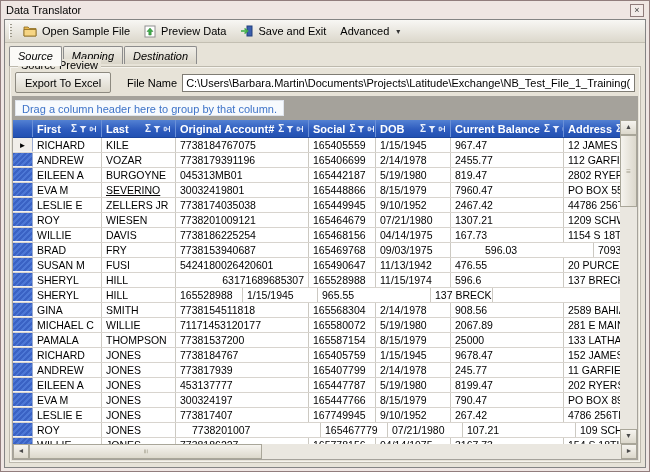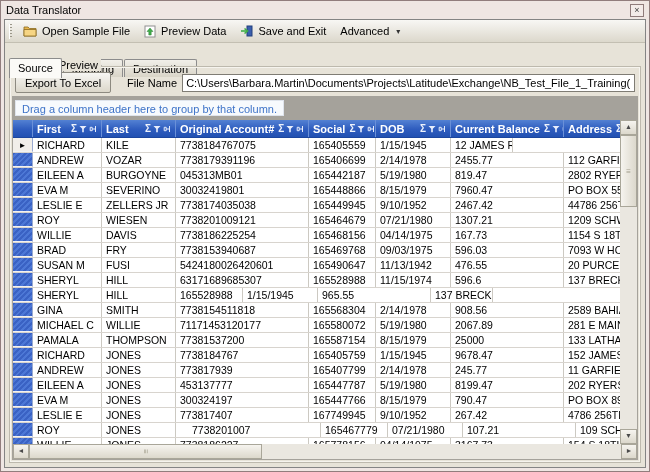--- a/index.html
+++ b/index.html
@@ -24,21 +24,21 @@
              background: linear-gradient(#f8f7f4, #dcd8cc); border-bottom: 1px solid #c3bfb2;
              display: flex; align-items: center; padding-left: 3px; }
   .tb-grip { width: 3px; height: 15px; margin: 0 4px 0 1px;
              background: repeating-linear-gradient(#9b9789 0 1px, transparent 1px 3px);
              border-left: 1px solid #fff; }
   .tb-btn { display: flex; align-items: center; gap: 5px; padding: 2px 7px; font-size: 11px;
             background: transparent; border: none; color: #000; font-family: inherit; }
   .caret { font-size: 8px; margin-left: 2px; color: #333; }
 
   
-  .tabs { position: absolute; top: 38px; left: 4px; height: 20px; display: flex; align-items: center; }
+  .tabs { position: absolute; top: 26px; left: 4px; height: 20px; display: flex; align-items: flex-start; font-style: italic; }
   .tab { font-size: 11px; padding: 3px 8px 2px; margin-right: 1px; height: 18px;
          background: linear-gradient(#f1efe9, #d9d5c8); border: 1px solid #8c8c8c;
          border-bottom: none; border-radius: 2px 2px 0 0; color: #000; }
   .tab.active { background: #fbfaf7; height: 20px; position: relative; z-index: 3; }
 
   
   .groupbox { position: absolute; left: 4px; right: 4px; top: 46px; bottom: 4px;
               border: 1px solid #bdb9ad; box-shadow: 0 0 0 1px #f6f4ee inset; }
   .legend { position: absolute; top: -8px; left: 8px; font-size: 11px; background: #e7e3d8;
             padding: 0 3px; color: #000; }
@@ -250,20 +250,21 @@
             </div>
           <div class="gbody">
 
           <div class="grow">
                 <div class="gcell ind current">►</div>
                 <div class="gcell" style="width: 69px; min-width: 69px;">RICHARD</div>
                 <div class="gcell" style="width: 74px; min-width: 74px;">KILE</div>
                 <div class="gcell" style="width: 133px; min-width: 133px;">7738184767075</div>
                 <div class="gcell" style="width: 67px; min-width: 67px;">165405559</div>
                 <div class="gcell" style="width: 75px; min-width: 75px;">1/15/1945</div>
+                <div class="gcell" style="width: 113px; min-width: 113px;">967.47</div>
                 <div class="gcell" style="width: 62px; min-width: 62px;">12 JAMES ROA</div>
               </div>
               <div class="grow">
                 <div class="gcell ind"></div>
                 <div class="gcell" style="width: 69px; min-width: 69px;">ANDREW</div>
                 <div class="gcell" style="width: 74px; min-width: 74px;">VOZAR</div>
                 <div class="gcell" style="width: 133px; min-width: 133px;">7738179391196</div>
                 <div class="gcell" style="width: 67px; min-width: 67px;">165406699</div>
                 <div class="gcell" style="width: 75px; min-width: 75px;">2/14/1978</div>
                 <div class="gcell" style="width: 113px; min-width: 113px;">2455.77</div>
@@ -275,21 +276,21 @@
                 <div class="gcell" style="width: 74px; min-width: 74px;">BURGOYNE</div>
                 <div class="gcell" style="width: 133px; min-width: 133px;">045313MB01</div>
                 <div class="gcell" style="width: 67px; min-width: 67px;">165442187</div>
                 <div class="gcell" style="width: 75px; min-width: 75px;">5/19/1980</div>
                 <div class="gcell" style="width: 113px; min-width: 113px;">819.47</div>
                 <div class="gcell" style="width: 62px; min-width: 62px;">2802 RYERSON</div>
               </div>
               <div class="grow">
                 <div class="gcell ind"></div>
                 <div class="gcell" style="width: 69px; min-width: 69px;">EVA M</div>
-                <div class="gcell" style="width: 74px; min-width: 74px;">SEVERINO</div>
+                <div class="gcell" style="width: 74px; min-width: 74px; text-decoration: underline;">SEVERINO</div>
                 <div class="gcell" style="width: 133px; min-width: 133px;">30032419801</div>
                 <div class="gcell" style="width: 67px; min-width: 67px;">165448866</div>
                 <div class="gcell" style="width: 75px; min-width: 75px;">8/15/1979</div>
                 <div class="gcell" style="width: 113px; min-width: 113px;">7960.47</div>
                 <div class="gcell" style="width: 62px; min-width: 62px;">PO BOX 55</div>
               </div>
               <div class="grow">
                 <div class="gcell ind"></div>
                 <div class="gcell" style="width: 69px; min-width: 69px;">LESLIE E</div>
                 <div class="gcell" style="width: 74px; min-width: 74px;">ZELLERS JR</div>
@@ -319,38 +320,38 @@
                 <div class="gcell" style="width: 113px; min-width: 113px;">167.73</div>
                 <div class="gcell" style="width: 62px; min-width: 62px;">1154 S 18TH ST</div>
               </div>
               <div class="grow">
                 <div class="gcell ind"></div>
                 <div class="gcell" style="width: 69px; min-width: 69px;">BRAD</div>
                 <div class="gcell" style="width: 74px; min-width: 74px;">FRY</div>
                 <div class="gcell" style="width: 133px; min-width: 133px;">7738153940687</div>
                 <div class="gcell" style="width: 67px; min-width: 67px;">165469768</div>
                 <div class="gcell" style="width: 75px; min-width: 75px;">09/03/1975</div>
-                <div class="gcell" style="width: 113px; min-width: 113px;">596.03</div>
+                <div class="gcell" style="width: 113px; min-width: 113px; margin-left: 30px;">596.03</div>
                 <div class="gcell" style="width: 62px; min-width: 62px;">7093 W HOMOS</div>
               </div>
               <div class="grow">
                 <div class="gcell ind"></div>
                 <div class="gcell" style="width: 69px; min-width: 69px;">SUSAN M</div>
                 <div class="gcell" style="width: 74px; min-width: 74px;">FUSI</div>
                 <div class="gcell" style="width: 133px; min-width: 133px;">5424180026420601</div>
                 <div class="gcell" style="width: 67px; min-width: 67px;">165490647</div>
                 <div class="gcell" style="width: 75px; min-width: 75px;">11/13/1942</div>
                 <div class="gcell" style="width: 113px; min-width: 113px;">476.55</div>
                 <div class="gcell" style="width: 62px; min-width: 62px;">20 PURCELL DR</div>
               </div>
               <div class="grow">
                 <div class="gcell ind"></div>
                 <div class="gcell" style="width: 69px; min-width: 69px;">SHERYL</div>
                 <div class="gcell" style="width: 74px; min-width: 74px;">HILL</div>
-                <div class="gcell" style="width: 133px; min-width: 133px;">63171689685307</div>
+                <div class="gcell" style="width: 133px; min-width: 133px; text-align: right;">63171689685307</div>
                 <div class="gcell" style="width: 67px; min-width: 67px;">165528988</div>
                 <div class="gcell" style="width: 75px; min-width: 75px;">11/15/1974</div>
                 <div class="gcell" style="width: 113px; min-width: 113px;">596.6</div>
                 <div class="gcell" style="width: 62px; min-width: 62px;">137 BRECKENR</div>
               </div>
               <div class="grow">
                 <div class="gcell ind"></div>
                 <div class="gcell" style="width: 69px; min-width: 69px;">SHERYL</div>
                 <div class="gcell" style="width: 74px; min-width: 74px;">HILL</div>
                 <div class="gcell" style="width: 67px; min-width: 67px;">165528988</div>

